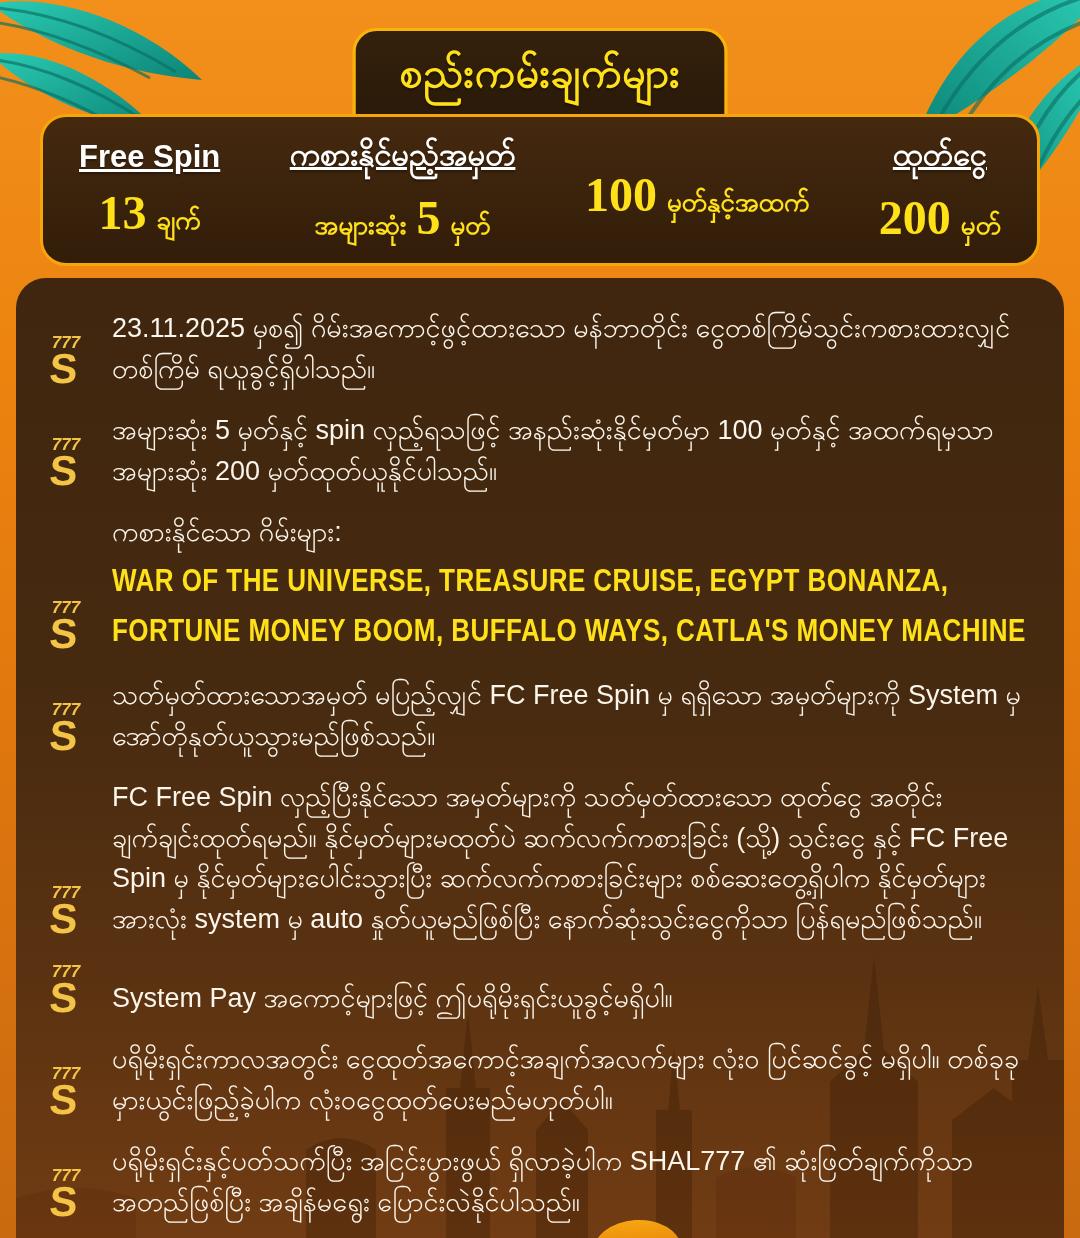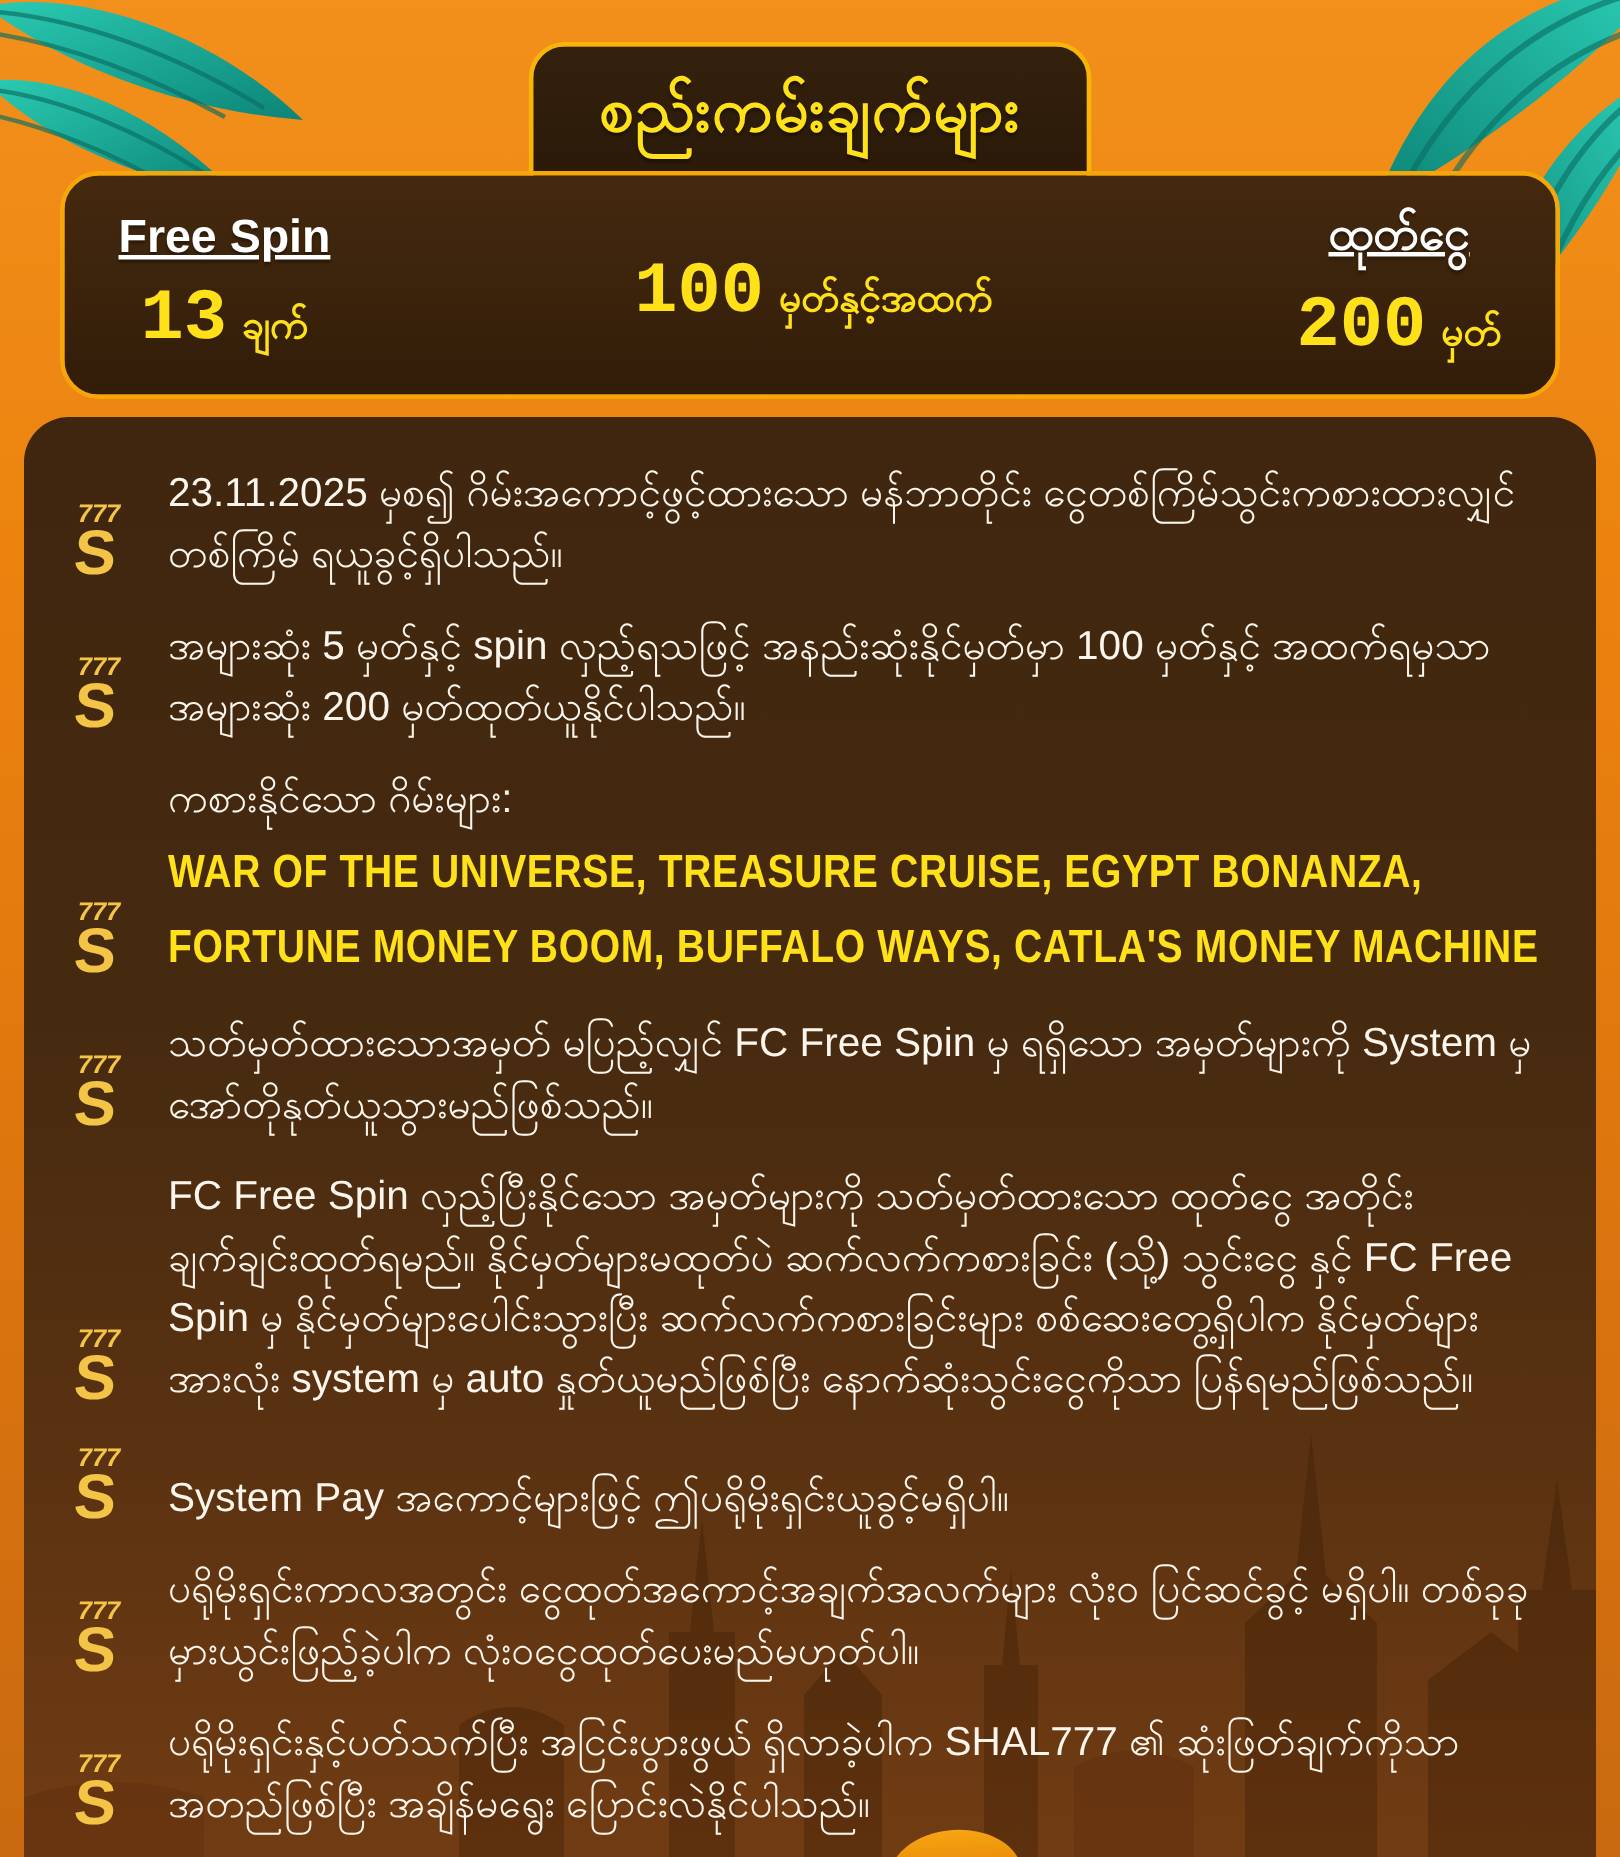--- a/index.html
+++ b/index.html
@@ -26,21 +26,21 @@
     background:linear-gradient(180deg,#45290F 0%,#321D09 100%);
     border:3px solid #F7A60A;border-radius:26px;
     display:flex;align-items:center;justify-content:space-between;
     padding:0 36px;box-sizing:border-box;
   }
   .stat{text-align:center;}
   .stat-label{color:#FFFFFF;font-size:31px;font-weight:800;text-shadow:0 2px 2px rgba(0,0,0,.35);text-decoration:underline;}
   .stat-line{margin-top:10px;color:#FFE11A;}
   .stat-prefix{font-size:26px;font-weight:700;margin-right:10px;}
   .stat-prefix:empty{display:none;}
-  .stat-number{font-size:48px;font-weight:800;font-family:Liberation Mono, monospace;}
+  .stat-number{font-size:48px;font-weight:800;font-family:Liberation Serif, serif;}
   .stat-unit{font-size:26px;font-weight:700;margin-left:10px;}
   
   .terms{
     position:absolute;top:278px;left:16px;width:1048px;height:960px;z-index:3;
     background:linear-gradient(180deg,#40260F 0%,#462A10 42%,#5A3211 72%,#713C13 100%);
     border-radius:30px 30px 0 0;
     padding:30px 30px 0 24px;box-sizing:border-box;overflow:hidden;
   }
   .pagodas{position:absolute;left:0;bottom:0;width:100%;height:340px;z-index:0;}
   .terms-list{list-style:none;margin:0;padding:0;position:relative;z-index:1;}
@@ -99,20 +99,26 @@
   </div>
 
   <div class="stats">
     <div class="stat">
       <div class="stat-label">Free Spin</div>
       <div class="stat-line">
         <span class="stat-number">13</span><span class="stat-unit">ချက်</span>
       </div>
     </div>
     <div class="stat">
+      <div class="stat-label">ကစားနိုင်မည့်အမှတ်</div>
+      <div class="stat-line">
+        <span class="stat-prefix">အများဆုံး</span><span class="stat-number">5</span><span class="stat-unit">မှတ်</span>
+      </div>
+    </div>
+    <div class="stat">
       <div class="stat-line">
         <span class="stat-number">100</span><span class="stat-unit">မှတ်နှင့်အထက်</span>
       </div>
     </div>
     <div class="stat">
       <div class="stat-label">ထုတ်ငွေ</div>
       <div class="stat-line">
         <span class="stat-number">200</span><span class="stat-unit">မှတ်</span>
       </div>
     </div>

